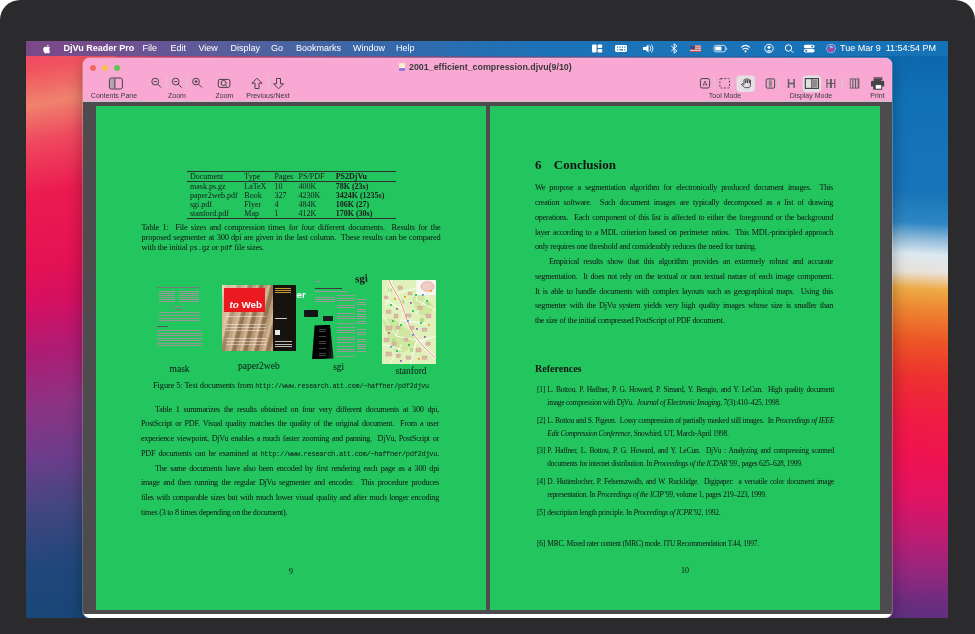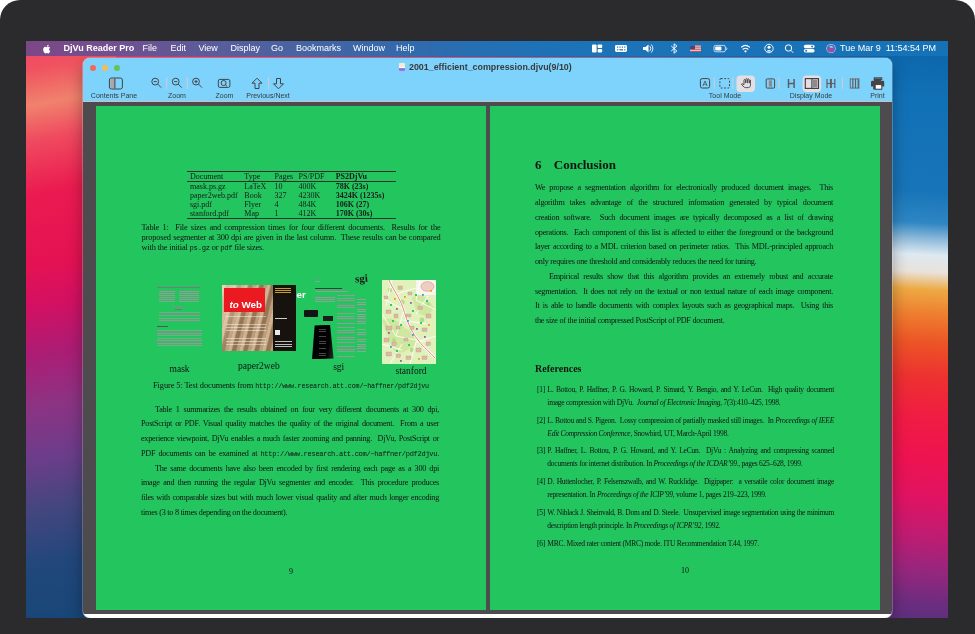--- a/index.html
+++ b/index.html
@@ -10,21 +10,21 @@
   .screen{position:absolute;left:26px;top:41px;width:922px;height:577px;overflow:hidden;
     background:linear-gradient(90deg,#ee3f66 0%,#b04579 25%,#6a5494 50%,#2f64a6 75%,#0d66ac 100%);}
   .wpL{position:absolute;left:0;top:0;width:90px;height:577px;
     background:linear-gradient(170deg,#f2416b 0%,#f0535f 5%,#f0826d 11%,#ef4a5f 17%,#eb1b50 26%,#e41253 38%,#d31062 45%,#ad1c74 53%,#8c3383 62%,#6b3d8a 71%,#45467f 79%,#21477b 89%,#174677 100%);}
   .wpR{position:absolute;right:0;top:0;width:70px;height:577px;
     background:linear-gradient(183deg,#0c63a9 0%,#1171b6 10%,#1874b8 26%,#2e86c3 31.5%,#8cb8d9 34.2%,#dde9f1 37%,#e9e2da 40%,#eda943 43%,#ee8030 47%,#ec5526 52%,#ed3130 58%,#f01c43 65%,#ee1350 72%,#e01363 79%,#bb1d73 86%,#92277e 92%,#6c2d7f 97%,#5d2f7d 100%);}
   .menubar{position:absolute;left:0;top:0;width:922px;height:15px;color:#fff;font-size:9px;
     background:linear-gradient(90deg,#7b4886 0%,#754e8e 8%,#635796 16%,#53609e 24%,#4365a4 32%,#3569ab 40%,#276eb2 48%,#1d72b7 56%,#1b73b8 70%,#1672b6 100%);}
   .mitem{position:absolute;top:1.5px;white-space:nowrap;}
   .window{position:absolute;left:57px;top:17px;width:809px;height:560px;background:#fff;border-radius:7px;overflow:hidden;box-shadow:0 0 0 0.8px rgba(255,255,255,0.30), 0 6px 16px rgba(0,0,0,0.35);}
-  .chrome{position:absolute;left:0;top:0;width:874px;height:44px;background:#7dd3fc;border-bottom:1px solid #c8c3c6;}
+  .chrome{position:absolute;left:0;top:0;width:874px;height:44px;background:#f9a8d4;border-bottom:1px solid #c8c3c6;}
   .content{position:absolute;left:0;top:44px;width:809px;height:512px;background:#4d4b4e;}
   .page{position:absolute;top:4px;width:390px;height:504px;background:#22c55e;color:#131313;font-family:"Liberation Serif",serif;}
   .pageL{left:13px;}
   .pageR{left:407px;}
   .tl{position:absolute;top:6.5px;width:6.5px;height:6.5px;border-radius:50%;}
   .lbl{position:absolute;font-size:7px;color:#3a3a3c;text-align:center;transform:translateX(-50%);white-space:nowrap;}
   .jl{text-align:justify;text-align-last:justify;}
   .ll{text-align:left;}
   .m{font-family:"Liberation Mono",monospace;font-size:0.86em;letter-spacing:-0.3px;}
   .body1{position:absolute;font-size:8.2px;letter-spacing:-0.26px;line-height:14.75px;color:#131313;width:298px;}
@@ -310,28 +310,28 @@
             <div class="jl">image and then running the regular DjVu segmenter and encoder.&nbsp; This procedure produces</div>
             <div class="jl">files with comparable sizes but with much lower visual quality and after much longer encoding</div>
             <div class="ll">times (3 to 8 times depending on the document).</div>
           </div>
           <div class="abs" style="left:0;top:460.5px;width:390px;text-align:center;font-size:8px;">9</div>
         </div>
         <div class="page pageR" id="pR">
           <div class="abs" style="left:45px;top:51.8px;font-size:13px;line-height:13px;font-weight:bold;">6<span style="display:inline-block;width:12.3px;"></span>Conclusion</div>
           <div class="body1" style="left:45px;top:75.3px;">
             <div class="jl">We propose a segmentation algorithm for electronically produced document images.&nbsp; This</div>
-            <div class="jl">algorithm takes advantage of the structured information generated by typical document</div>
             <div class="jl">creation software.&nbsp; Such document images are typically decomposed as a list of drawing</div>
             <div class="jl">operations.&nbsp; Each component of this list is affected to either the foreground or the background</div>
             <div class="jl">layer according to a MDL criterion based on perimeter ratios.&nbsp; This MDL-principled approach</div>
             <div class="ll">only requires one threshold and considerably reduces the need for tuning.</div>
             <div class="jl" style="text-indent:14px;">Empirical results show that this algorithm provides an extremely robust and accurate</div>
             <div class="jl">segmentation.&nbsp; It does not rely on the textual or non textual nature of each image component.</div>
             <div class="jl">It is able to handle documents with complex layouts such as geographical maps.&nbsp; Using this</div>
+            <div class="jl">segmenter with the DjVu system yields very high quality images whose size is smaller than</div>
             <div class="ll">the size of the initial compressed PostScript of PDF document.</div>
           </div>
           <div class="abs" style="left:45px;top:256.1px;font-size:10px;line-height:13px;font-weight:bold;">References</div>
           <div class="abs refs" style="left:47px;top:278.1px;width:297px;">
             <div style="position:relative;padding-left:10.3px;height:30.7px;">
               <span class="abs" style="left:0;">[1]</span>
               <div class="jl">L. Bottou, P. Haffner, P. G. Howard, P. Simard, Y. Bengio, and Y. LeCun.&nbsp; High quality document</div>
               <div class="ll">image compression with DjVu.&nbsp; <i>Journal of Electronic Imaging</i>, 7(3):410–425, 1998.</div>
             </div>
             <div style="position:relative;padding-left:10.3px;height:30.7px;">
@@ -344,21 +344,20 @@
               <div class="jl">P. Haffner, L. Bottou, P. G. Howard, and Y. LeCun.&nbsp; DjVu : Analyzing and compressing scanned</div>
               <div class="ll">documents for internet distribution. In <i>Proceedings of the ICDAR’99</i>., pages 625–628, 1999.</div>
             </div>
             <div style="position:relative;padding-left:10.3px;height:30.7px;">
               <span class="abs" style="left:0;">[4]</span>
               <div class="jl">D. Huttenlocher, P. Felsenszwalb, and W. Rucklidge.&nbsp; Digipaper:&nbsp; a versatile color document image</div>
               <div class="ll">representation. In <i>Proceedings of the ICIP’99</i>, volume 1, pages 219–223, 1999.</div>
             </div>
             <div style="position:relative;padding-left:10.3px;height:30.7px;">
               <span class="abs" style="left:0;">[5]</span>
-              <div class="jl" style="letter-spacing:-0.3px;">W. Niblack J. Sheinvald, B. Dom and D. Steele.&nbsp; Unsupervised image segmentation using the minimum</div>
               <div class="ll">description length principle. In <i>Proceedings of ICPR’92</i>, 1992.</div>
             </div>
             <div style="position:relative;padding-left:10.3px;height:30.7px;">
               <span class="abs" style="left:0;">[6]</span>
               <div class="ll">MRC. Mixed rater content (MRC) mode. ITU Recommendation T.44, 1997.</div>
             </div>
           </div>
           <div class="abs" style="left:0;top:459.7px;width:390px;text-align:center;font-size:8px;">10</div>
         </div>
       </div>

